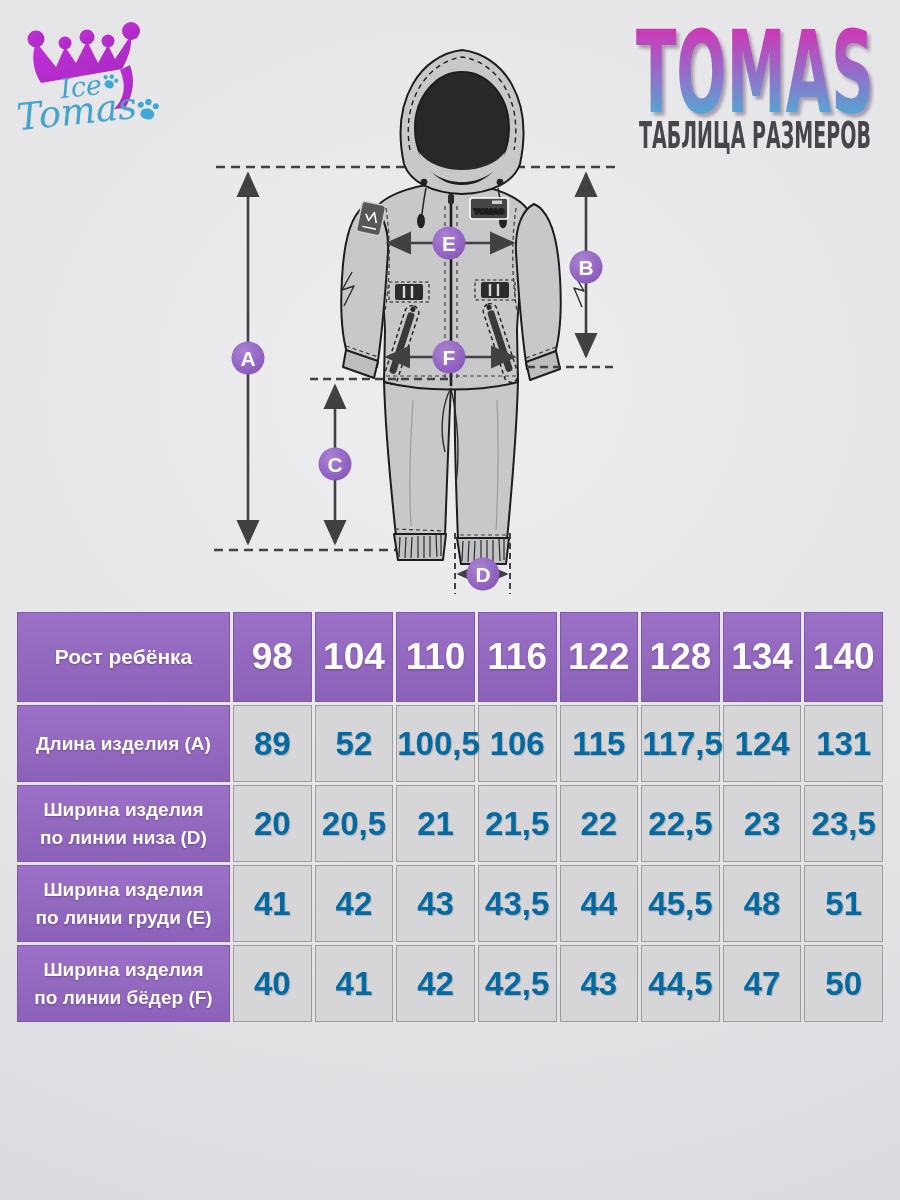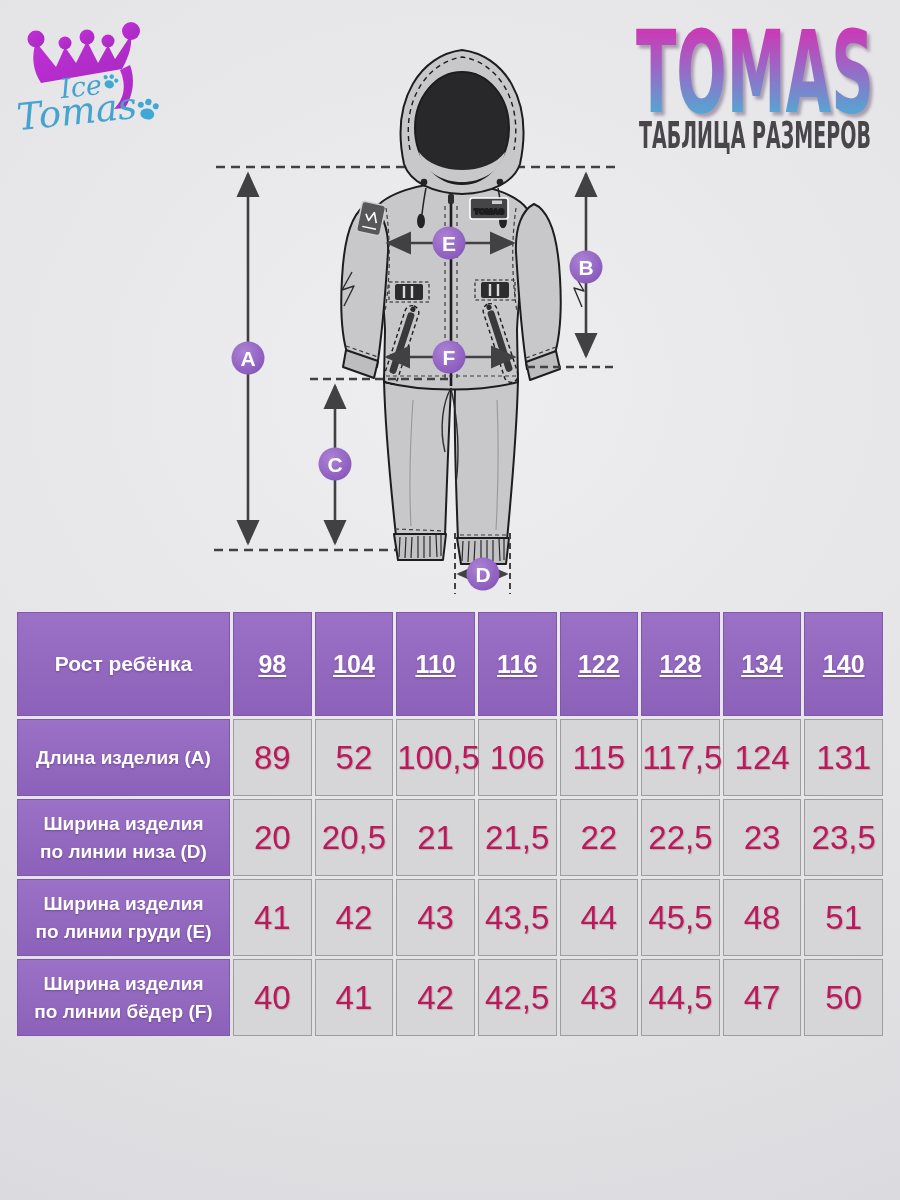--- a/index.html
+++ b/index.html
@@ -16,28 +16,28 @@
     position:absolute;left:14px;top:609px;width:872px;
     border-collapse:separate;border-spacing:3px;table-layout:fixed;
   }
   .size-table th,.size-table td{text-align:center;vertical-align:middle;padding:0;}
   .pcell{
     background:linear-gradient(180deg,#9b71c7 0%, #8c61b9 100%);
     border:1px solid #8058aa;color:#ffffff;font-weight:bold;
     text-shadow:0 1px 2px rgba(40,20,60,.35);
   }
   .gcell{
-    background:#d6d5d7;border:1px solid #9d9da0;color:#be185d;
-    font-weight:normal;font-size:33px;
+    background:#d6d5d7;border:1px solid #9d9da0;color:#0369a1;
+    font-weight:bold;font-size:33px;
     text-shadow:1px 1px 1px rgba(0,0,0,.18);
   }
-  .head-row{height:104px;}
+  .head-row{height:90px;}
   .data-row{height:77px;}
   .corner-label{font-size:21px;}
-  .size-head{font-size:25px;text-decoration:underline;}
+  .size-head{font-size:37px;}
   .row-label{font-size:19px;line-height:1.45;}
 </style>
 </head>
 <body>
 
 <div class="logo">
   <svg width="170" height="125" viewBox="0 0 170 125">
     <defs>
       <linearGradient id="crownG" x1="0" y1="0" x2="1" y2="1">
         <stop offset="0" stop-color="#c32fd8"></stop>

